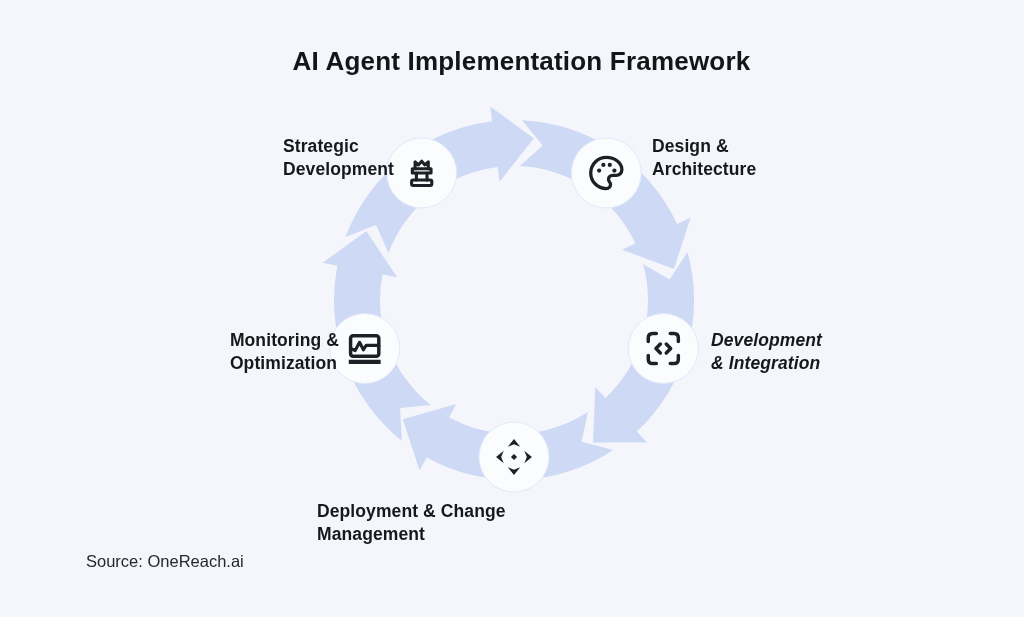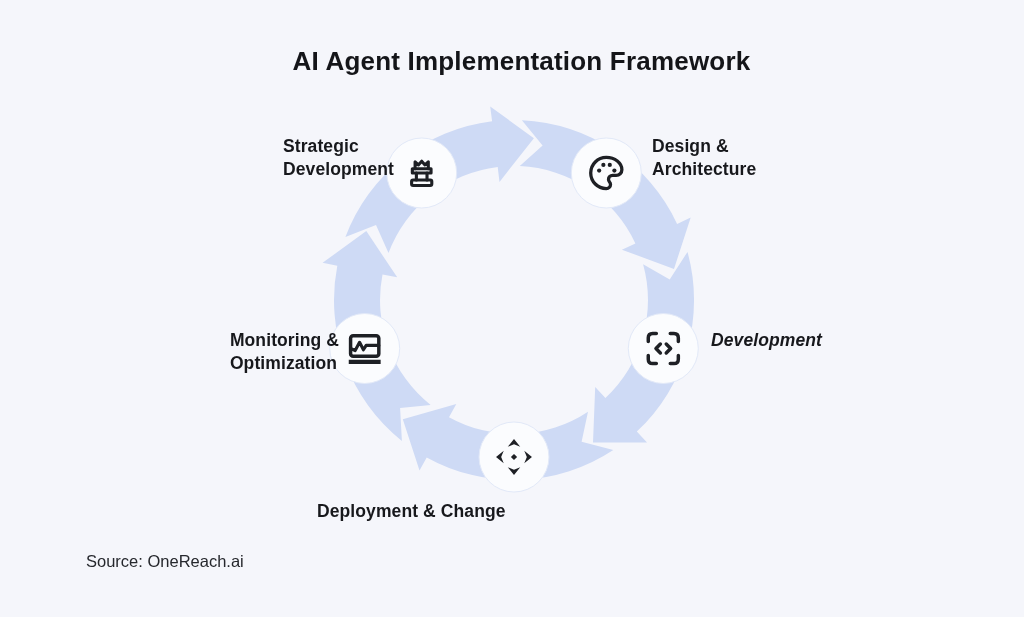--- a/index.html
+++ b/index.html
@@ -115,23 +115,25 @@
       <div class="step-label align-right" style="right: 649px; top: 135px;">
         <div>Strategic</div>
         <div>Development</div>
       </div>
       <div class="step-label align-left" style="left: 652px; top: 135px;">
         <div>Design &amp;</div>
         <div>Architecture</div>
       </div>
       <div class="step-label align-left" style="left: 711px; top: 329px; font-style: italic;">
         <div>Development</div>
+        <div>&amp; Integration</div>
       </div>
       <div class="step-label align-center" style="left: 317px; width: 400px; top: 500px;">
         <div>Deployment &amp; Change</div>
+        <div>Management</div>
       </div>
       <div class="step-label align-right" style="right: 704px; top: 329px;">
         <div>Monitoring &amp;</div>
         <div>Optimization</div>
       </div>
     </div>
 
   <div class="source">Source: OneReach.ai</div>
 </div>
 

